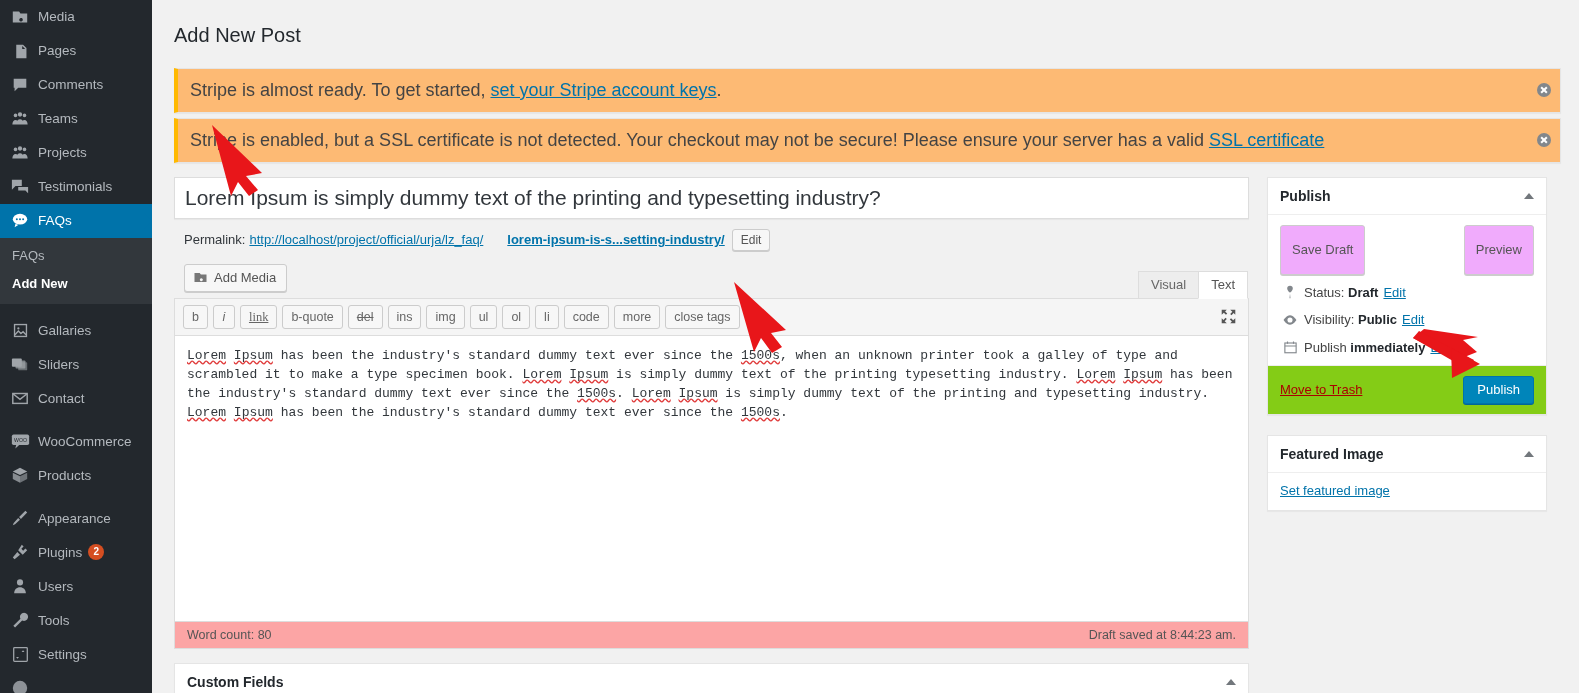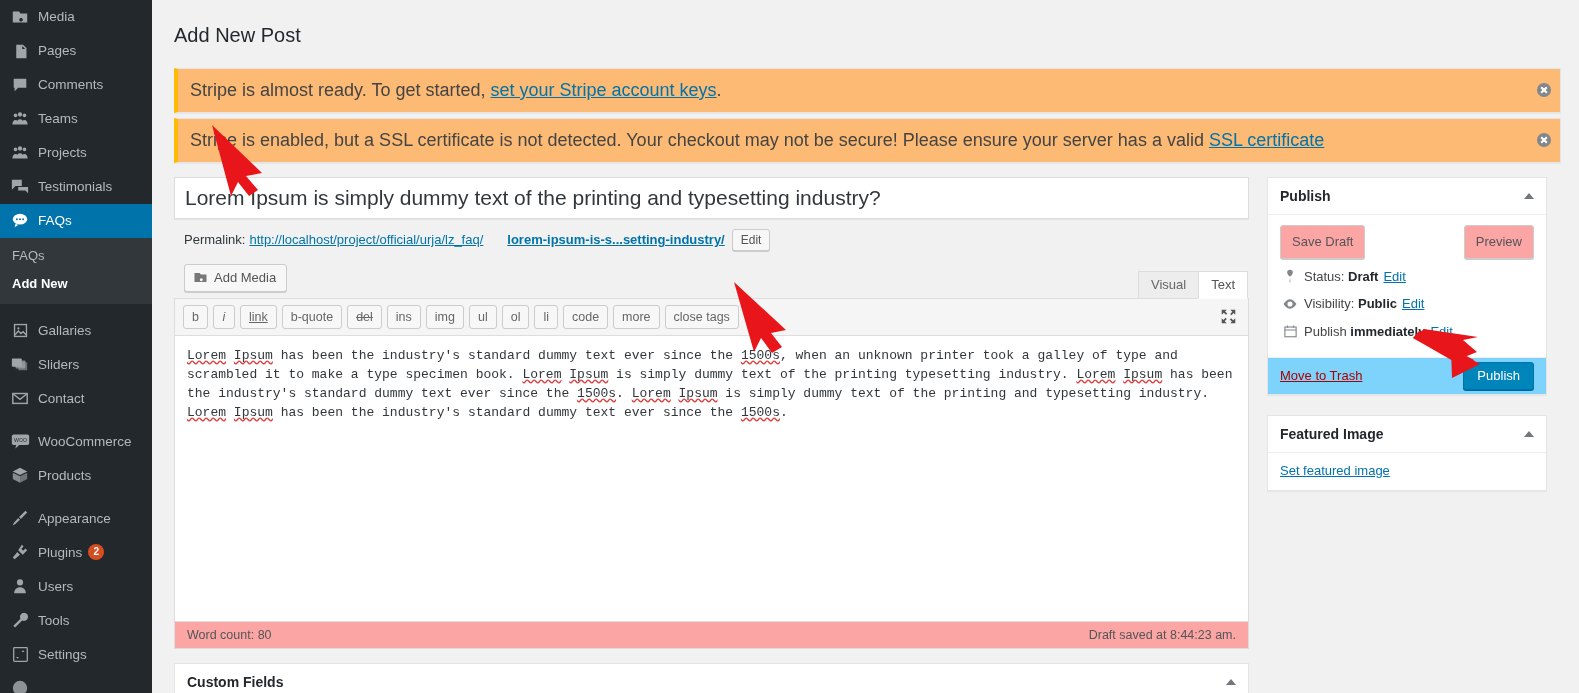--- a/index.html
+++ b/index.html
@@ -215,21 +215,21 @@
     border: 1px solid #ccc;
     border-radius: 3px;
     color: #666;
     font-size: 12.5px;
     line-height: 22px;
     padding: 0 8px;
     min-width: 22px;
     text-align: center;
   }
   .qt-btn.italic { font-style: italic; }
-  .qt-btn.link { text-decoration: underline; }
+  .qt-btn.link { text-decoration: underline; font-family: Liberation Serif, serif; }
   .qt-btn.del { text-decoration: line-through; }
   #dfw-toggle {
     position: absolute; right: 10px; top: 8px;
     width: 20px; height: 20px;
     display:flex; align-items:center; justify-content:center;
     color: #555;
   }
 
   #editor-textarea {
     width: 100%;
@@ -282,49 +282,49 @@
     border: 1px solid #e5e5e5;
     box-shadow: 0 1px 1px rgba(0,0,0,.04);
     margin-bottom: 20px;
   }
   .panel-body { padding: 10px 12px 12px 12px; }
   #publish-actions {
     display: flex; justify-content: space-between; align-items: center;
     padding: 10px 12px 4px 12px;
   }
   .btn-secondary {
-    background: #fca5a5;
+    background: #f0abfc;
     border: 1px solid #ccc;
     border-radius: 3px;
     color: #555;
     font-size: 13px;
     line-height: 24px;
-    padding: 4px 11px;
+    padding: 12px 11px;
     box-shadow: 0 1px 0 #ccc;
   }
   .misc-row {
     display: flex; align-items: center;
     padding: 6px 12px;
     font-size: 13px;
     color: #444;
   }
   .misc-row .m-ico {
     width: 20px; flex: 0 0 20px;
     display: inline-flex; align-items:center; justify-content:center;
     color: #82878c;
     margin-right: 4px;
   }
   .misc-row b { font-weight: bold; color:#23282d; }
   .misc-row a { color: #0073aa; text-decoration: underline; margin-left: 5px; font-weight: normal; }
   #major-actions {
     border-top: 1px solid #eee;
-    background: #7dd3fc;
+    background: #84cc16;
     display: flex; justify-content: space-between; align-items: center;
-    padding: 4px 12px;
-    margin-top: 12px;
+    padding: 10px 12px;
+    margin-top: 4px;
   }
   #trash-link { color: #a00; text-decoration: underline; font-size: 13px; }
   #publish-btn {
     background: #0085ba;
     border: 1px solid #0073aa;
     border-radius: 3px;
     color: #fff;
     font-size: 13px;
     font-weight: normal;
     line-height: 26px;

